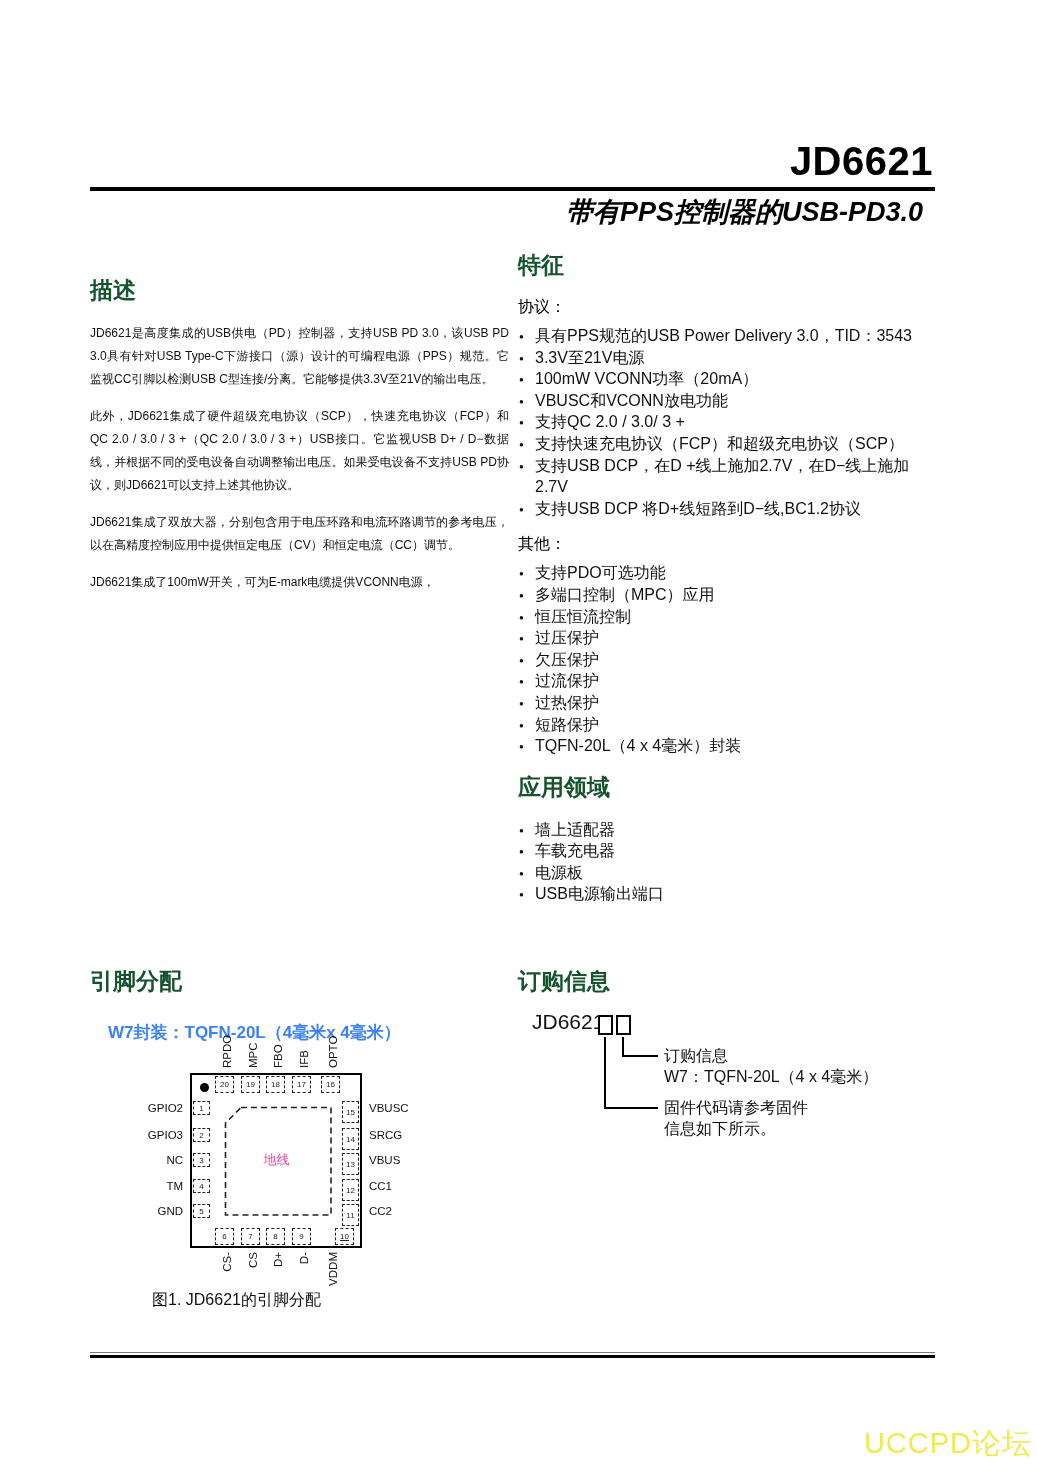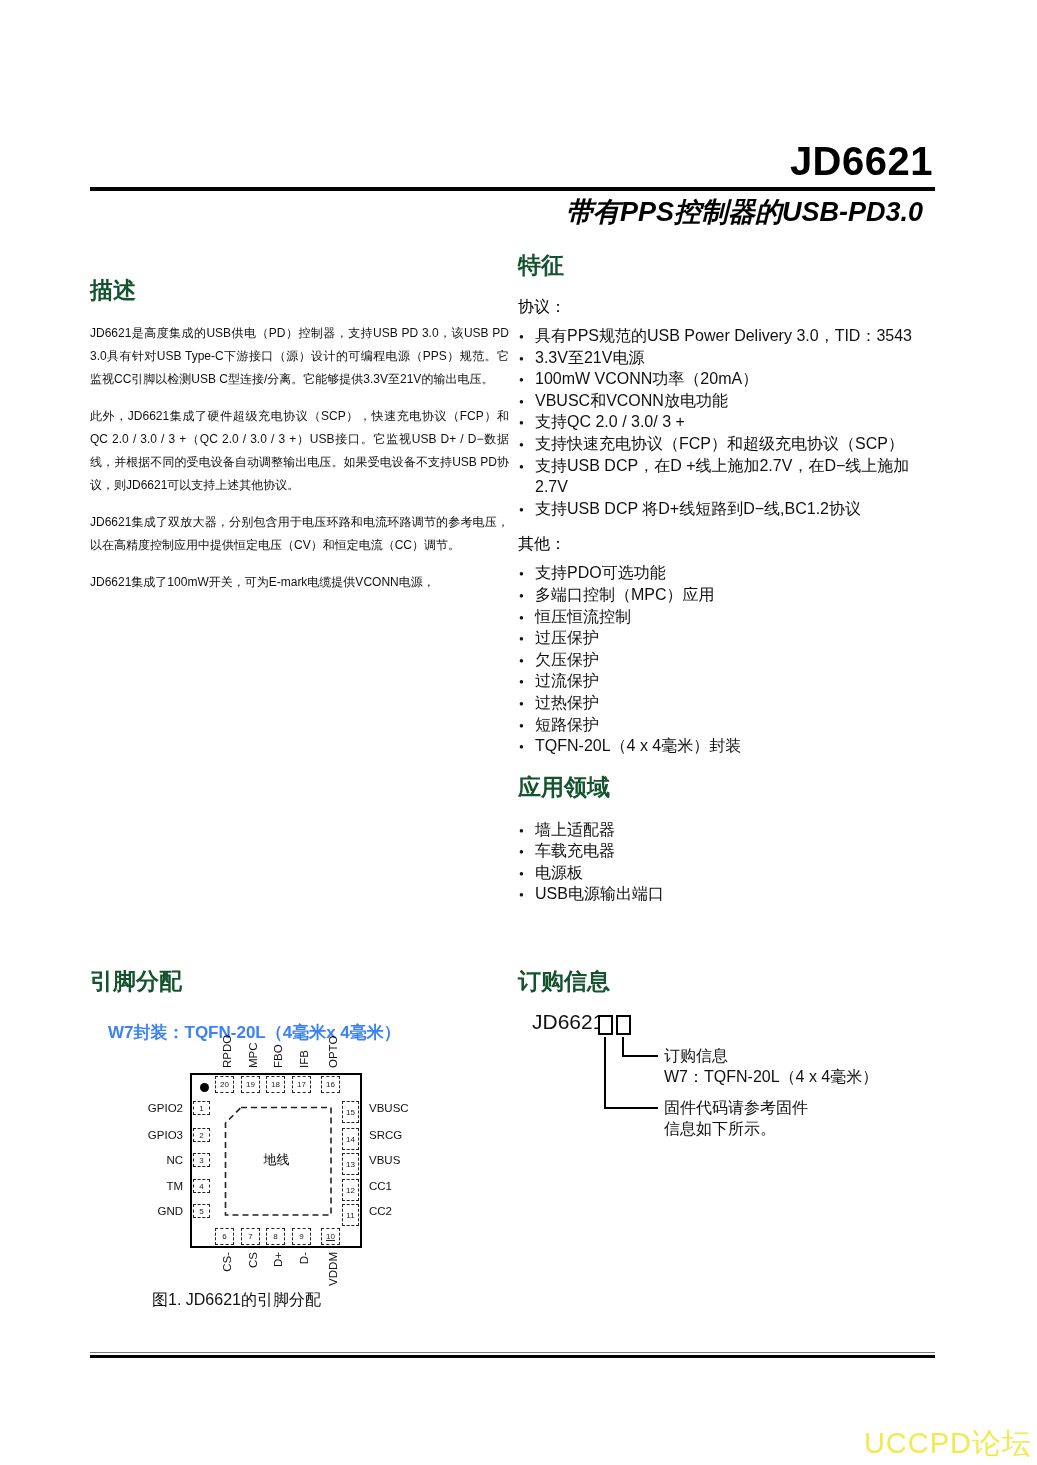--- a/index.html
+++ b/index.html
@@ -32,21 +32,21 @@
   .chip-wrap { position:absolute; left:0; top:74px; width:440px; height:300px; }
   .chip { position:absolute; left:100px; top:33px; width:172px; height:175px; border:2px solid #000; background:#fff; }
   .pin1-dot { position:absolute; left:8px; top:8px; width:9px; height:9px; border-radius:50%; background:#000; }
   .pinbox { position:absolute; border:1px dashed #222; display:flex; align-items:center; justify-content:center;
             font-size:8px; color:#222; background:#fff; }
   .pinbox.pt { top:1px; width:19px; height:17px; }
   .pinbox.pb { bottom:1px; width:19px; height:17px; }
   .pinbox.pl { left:1px; width:17px; height:14px; }
   .pinbox.pr { right:1px; width:17px; height:22px; }
   .die { position:absolute; left:32px; top:31px; }
-  .die-label { position:absolute; left:32px; top:31px; width:105px; height:107px; display:flex; align-items:center; justify-content:center; font-size:13px; color:#000000; }
+  .die-label { position:absolute; left:32px; top:31px; width:105px; height:107px; display:flex; align-items:center; justify-content:center; font-size:13px; color:#ec4899; }
   .side-label { position:absolute; font-size:11.5px; color:#111; line-height:15px; white-space:nowrap; }
   .side-label.ll { left:0; width:93px; text-align:right; }
   .side-label.rl { left:279px; text-align:left; }
   .rot-label { position:absolute; font-size:11.5px; color:#111; line-height:13px; white-space:nowrap;
                transform:rotate(-90deg); transform-origin:0 0; }
   .rot-label.bot { transform:rotate(-90deg) translateX(-100%); }
   .fig-caption { position:absolute; left:62px; top:324px; font-size:16px; color:#111; }
 
   
   .sec-order { position:absolute; left:518px; top:966px; width:460px; height:220px; }
@@ -208,21 +208,21 @@
           </div>
         <div class="pinbox pb" style="left:49px;">
             <span>7</span>
           </div>
         <div class="pinbox pb" style="left:74px;">
             <span>8</span>
           </div>
         <div class="pinbox pb" style="left:100px;">
             <span>9</span>
           </div>
-        <div class="pinbox pb" style="left:129px;text-decoration:underline;">
+        <div class="pinbox pb" style="left:143px;text-decoration:underline;">
             <span>10</span>
           </div>
       </div>
     </div>
 
     <div class="fig-caption">图1. JD6621的引脚分配</div>
   </section>
 
   <section class="sec-order">
     <h2 class="sec">订购信息</h2>

